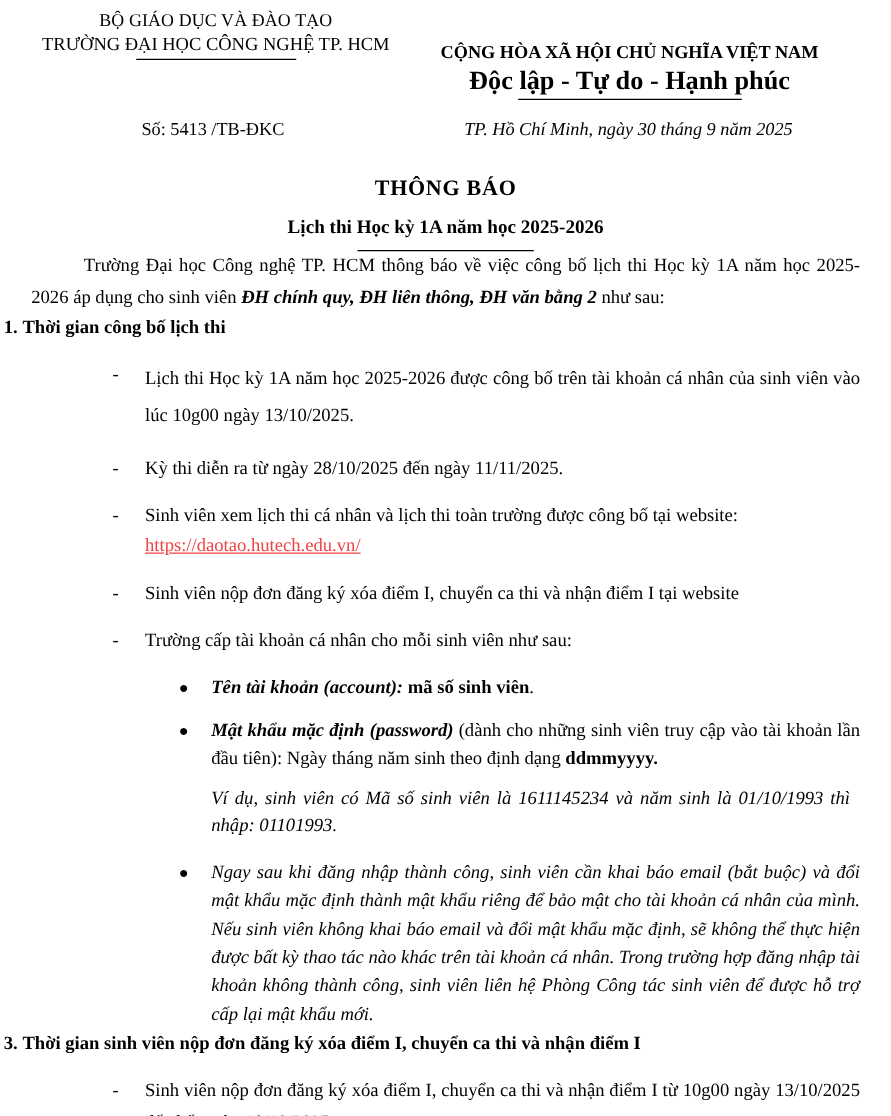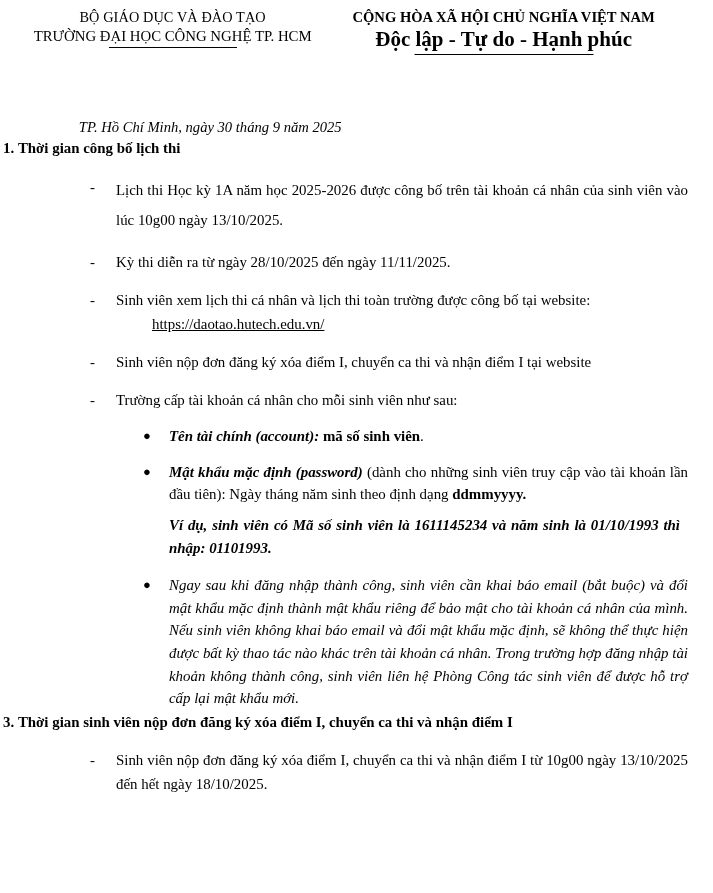--- a/index.html
+++ b/index.html
@@ -25,21 +25,21 @@
   .doc-header {
     display: flex;
     padding: 9px 24px 0 27px;
     box-sizing: border-box;
   }
   .hdr-col {
     text-align: center;
     line-height: 1.22;
   }
   .hdr-left  { width: 44%; }
-  .hdr-right { width: 56%; }
+  .hdr-right { width: 56%; margin-top: 25px; }
 
   .hdr-line1-left {
     font-size: 14.3px;
     letter-spacing: .1px;
     white-space: nowrap;
   }
   .hdr-line2-left {
     font-size: 14.8px;
     font-weight: normal;
     white-space: nowrap;
@@ -87,21 +87,20 @@
     text-align: center;
     font-size: 14.6px;
     white-space: nowrap;
   }
   .doc-place-date {
     width: 56%;
     text-align: center;
     font-size: 14.6px;
     font-style: italic;
     white-space: nowrap;
-    margin-top: 48px;
   }
 
   
   .title-block {
     text-align: center;
     margin-top: 27px;
   }
   .doc-title {
     font-size: 17.6px;
     font-weight: bold;
@@ -176,58 +175,63 @@
     text-align: justify;
   }
   .example-para {
     margin-top: 9px;
     margin-left: 144px;
     font-size: 14.9px;
     font-style: italic;
     line-height: 1.5;
     text-align: justify;
     padding-right: 8px;
-    font-weight: bold;
   }
   .note-para {
     font-style: italic;
     line-height: 1.52;
   }
 
   b, .b { font-weight: bold; }
   .bi { font-weight: bold; font-style: italic; }
   a.doc-link {
-    color: #000000;
+    color: #ef4444;
     text-decoration: underline;
-    margin-left: 36px;
   }
 </style>
 </head>
 <body>
 
 <div class="page">
 
   <div class="doc-header">
     <div class="hdr-col hdr-left">
       <div class="hdr-line1-left">BỘ GIÁO DỤC VÀ ĐÀO TẠO</div>
       <div><span class="hdr-line2-left">TRƯỜNG ĐẠI HỌC CÔNG NGHỆ TP. HCM</span></div>
     </div>
     <div class="hdr-col hdr-right">
       <div class="hdr-line1-right">CỘNG HÒA XÃ HỘI CHỦ NGHĨA VIỆT NAM</div>
       <div><span class="hdr-line2-right">Độc lập - Tự do - Hạnh phúc</span></div>
     </div>
   </div>
 
   <div class="hdr-sub">
+    <div class="doc-number">Số: 5413 /TB-ĐKC</div>
     <div class="doc-place-date">TP. Hồ Chí Minh, ngày 30 tháng 9  năm 2025</div>
   </div>
 
+  <div class="title-block">
+    <div class="doc-title">THÔNG BÁO</div>
+    <div class="doc-subtitle">Lịch thi Học kỳ 1A năm học 2025-2026</div>
+    <div class="title-rule"></div>
+  </div>
 
   <div class="body-wrap">
 
+    <p class="para intro"><span>Trường Đại học Công nghệ TP. HCM thông báo về việc công bố lịch thi Học kỳ 1A năm học 2025-2026 áp dụng cho sinh viên </span><span class="bi">ĐH chính quy, ĐH liên thông, ĐH văn bằng 2</span><span> như sau:</span></p>
 
     <p class="para section-heading"><span>1.</span>&nbsp;<span>Thời gian công bố lịch thi</span></p>
 
     <div class="dash-item">
       <span class="dash-marker">-</span>
       <span class="dash-text spaced">Lịch thi Học kỳ 1A năm học 2025-2026 được công bố trên tài khoản cá nhân của sinh viên vào lúc 10g00 ngày 13/10/2025.</span>
     </div>
 
     <div class="dash-item">
       <span class="dash-marker">-</span>
@@ -250,21 +254,21 @@
       </span>
     </div>
 
     <div class="dash-item">
       <span class="dash-marker">-</span>
       <span class="dash-text">Trường cấp tài khoản cá nhân cho mỗi sinh viên như sau:</span>
     </div>
 
     <div class="bullet-item">
       <span class="bullet-marker">●</span>
-      <span class="bullet-text"><span class="bi">Tên tài chính (account):</span><span class="b"> mã số sinh viên</span><span>.</span></span>
+      <span class="bullet-text"><span class="bi">Tên tài khoản (account):</span><span class="b"> mã số sinh viên</span><span>.</span></span>
     </div>
 
     <div class="bullet-item">
       <span class="bullet-marker">●</span>
       <span class="bullet-text"><span class="bi">Mật khẩu mặc định (password)</span><span> (dành cho những sinh viên truy cập vào tài khoản lần đầu tiên): Ngày tháng năm sinh theo định dạng </span><span class="b">ddmmyyyy.</span></span>
     </div>
 
     <p class="example-para">Ví dụ, sinh viên có Mã số sinh viên là 1611145234 và năm sinh là 01/10/1993 thì nhập: 01101993.</p>
 
     <div class="bullet-item">

